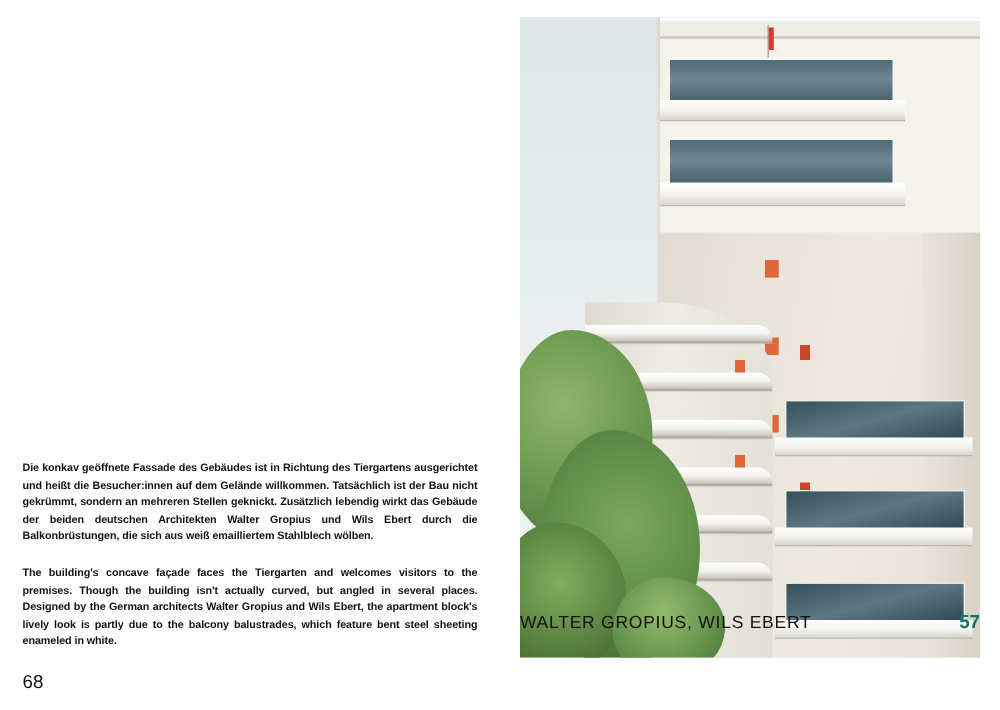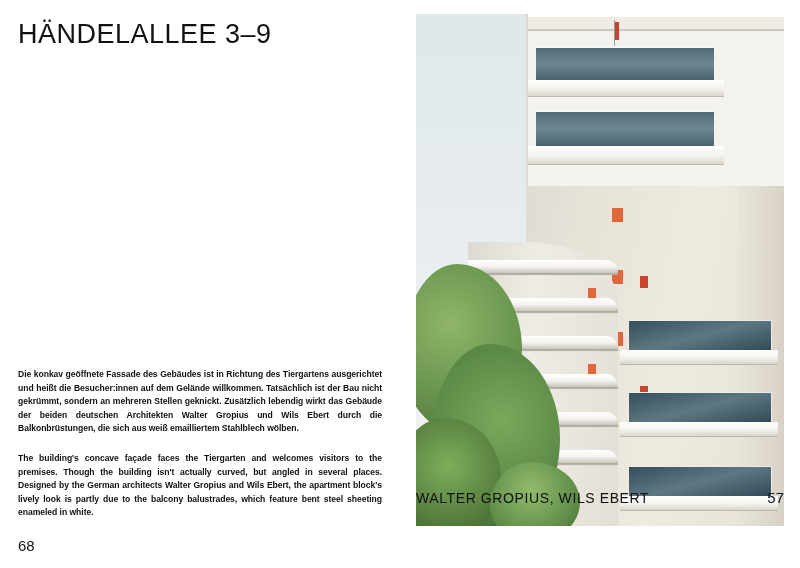--- a/index.html
+++ b/index.html
@@ -235,31 +235,31 @@
     justify-content: space-between;
     align-items: baseline;
   }
   .credit {
     font-size: 14px;
     letter-spacing: 0.6px;
     color: #111111;
   }
   .page-num-right {
     font-size: 15px;
-    color: #0f172a;
+    color: #0f766e;
+    font-weight: bold;
   }
 </style>
 </head>
 <body>
 
 <div class="spread">
 
   <div class="page-left">
 
-    <h1 class="title">HÄNDELALLEE 3–9</h1>
 
     <div class="text-block block-de">
       <div class="body-text">Die konkav geöffnete Fassade des Gebäudes ist in Richtung des Tiergartens ausgerichtet und heißt die Besucher:innen auf dem Gelände willkommen. Tatsächlich ist der Bau nicht gekrümmt, sondern an mehreren Stellen geknickt. Zusätzlich lebendig wirkt das Gebäude der beiden deutschen Architekten Walter Gropius und Wils Ebert durch die Balkonbrüstungen, die sich aus weiß emailliertem Stahlblech wölben.</div>
     </div>
 
     <div class="text-block block-en">
       <div class="body-text">The building's concave façade faces the Tiergarten and welcomes visitors to the premises. Though the building isn't actually curved, but angled in several places. Designed by the German architects Walter Gropius and Wils Ebert, the apartment block's lively look is partly due to the balcony balustrades, which feature bent steel sheeting enameled in white.</div>
     </div>
 
     <div class="footer-left">68</div>

